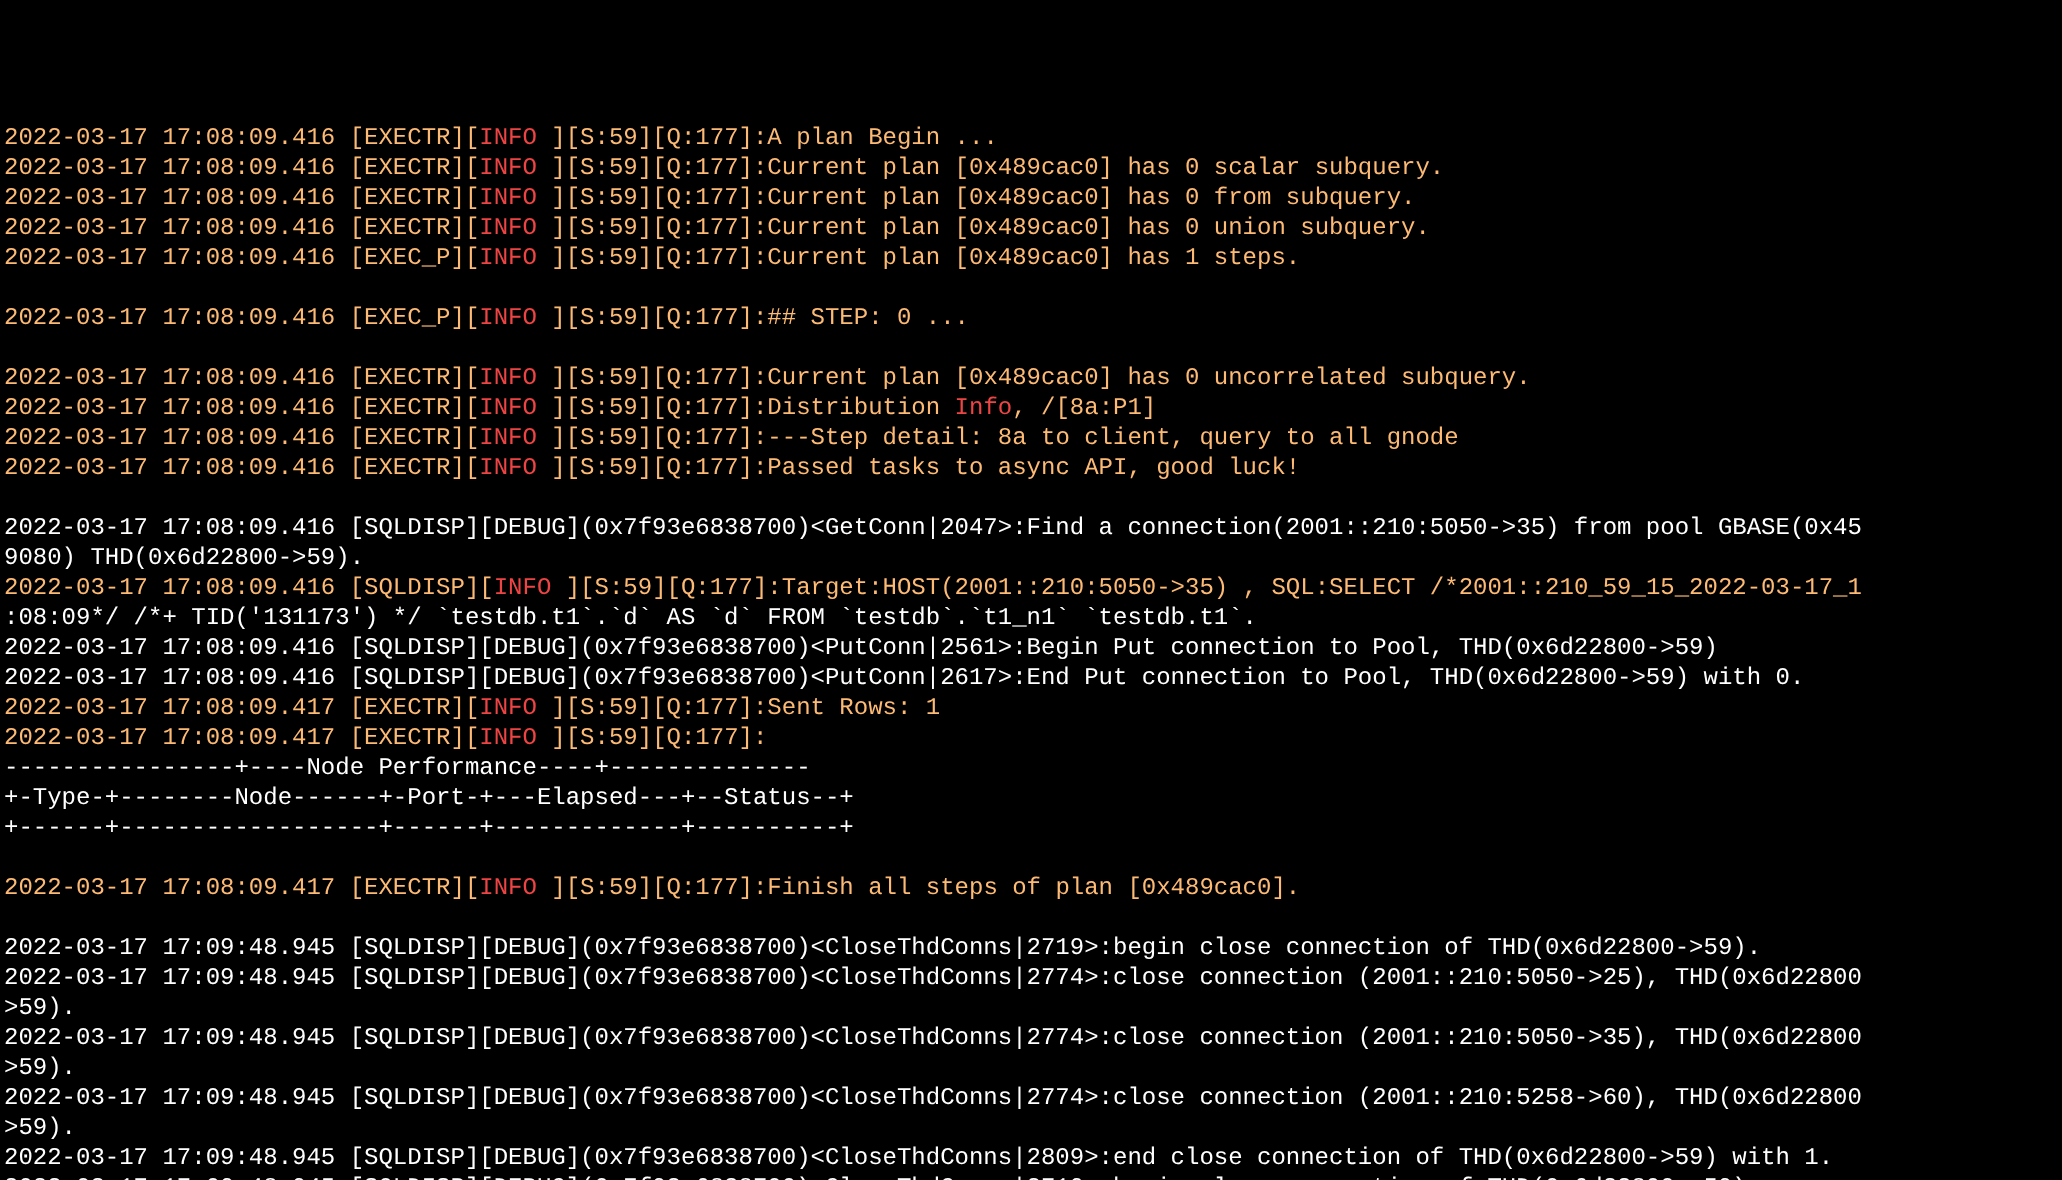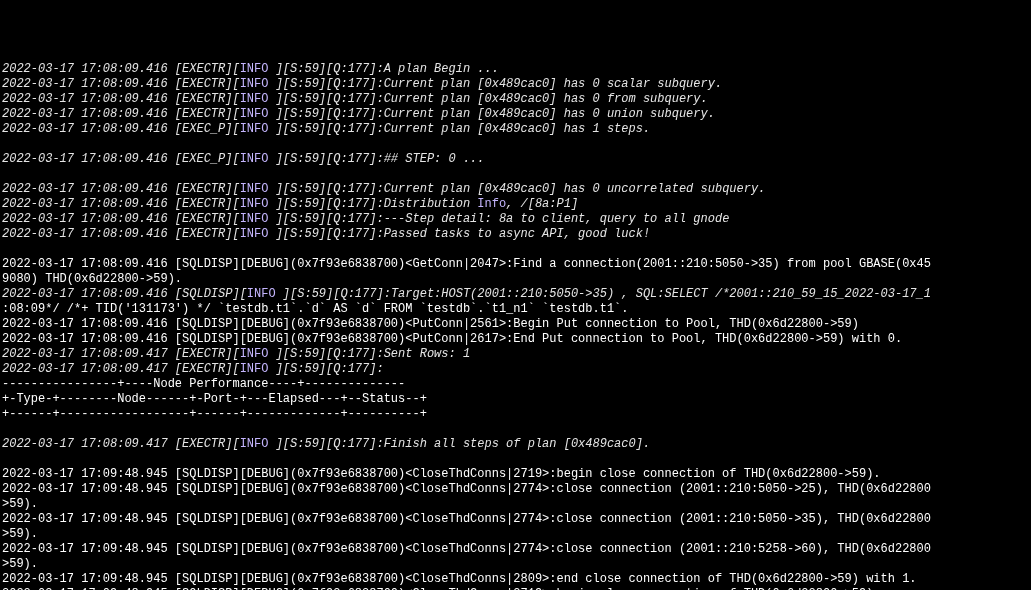--- a/index.html
+++ b/index.html
@@ -17,26 +17,25 @@
       white-space: pre;
       overflow: hidden;
       width: 1031px;
       height: 590px;
     }
     .line {
       display: block;
       white-space: pre;
     }
     .info {
-      color: #c4b5fd;
+      color: #ef4444;
       margin-top: 35px;
     }
     .white {
-      color: #e5e5e5;
-      font-style: italic;
+      color: #fdba74;
     }
   </style>
 </head>
 <body>
 
 
 
 <div id="terminal"><div class="line"><span class="white">2022-03-17 17:08:09.416 [EXECTR][</span><span class="info">INFO</span><span class="white"> ][S:59][Q:177]:A plan Begin ...</span></div><div class="line"><span class="white">2022-03-17 17:08:09.416 [EXECTR][</span><span class="info">INFO</span><span class="white"> ][S:59][Q:177]:Current plan [0x489cac0] has 0 scalar subquery.</span></div><div class="line"><span class="white">2022-03-17 17:08:09.416 [EXECTR][</span><span class="info">INFO</span><span class="white"> ][S:59][Q:177]:Current plan [0x489cac0] has 0 from subquery.</span></div><div class="line"><span class="white">2022-03-17 17:08:09.416 [EXECTR][</span><span class="info">INFO</span><span class="white"> ][S:59][Q:177]:Current plan [0x489cac0] has 0 union subquery.</span></div><div class="line"><span class="white">2022-03-17 17:08:09.416 [EXEC_P][</span><span class="info">INFO</span><span class="white"> ][S:59][Q:177]:Current plan [0x489cac0] has 1 steps.</span></div><div class="line">&nbsp;</div><div class="line"><span class="white">2022-03-17 17:08:09.416 [EXEC_P][</span><span class="info">INFO</span><span class="white"> ][S:59][Q:177]:## STEP: 0 ...</span></div><div class="line">&nbsp;</div><div class="line"><span class="white">2022-03-17 17:08:09.416 [EXECTR][</span><span class="info">INFO</span><span class="white"> ][S:59][Q:177]:Current plan [0x489cac0] has 0 uncorrelated subquery.</span></div><div class="line"><span class="white">2022-03-17 17:08:09.416 [EXECTR][</span><span class="info">INFO</span><span class="white"> ][S:59][Q:177]:Distribution </span><span class="info">Info</span><span class="white">, /[8a:P1]</span></div><div class="line"><span class="white">2022-03-17 17:08:09.416 [EXECTR][</span><span class="info">INFO</span><span class="white"> ][S:59][Q:177]:---Step detail: 8a to client, query to all gnode</span></div><div class="line"><span class="white">2022-03-17 17:08:09.416 [EXECTR][</span><span class="info">INFO</span><span class="white"> ][S:59][Q:177]:Passed tasks to async API, good luck!</span></div><div class="line">&nbsp;</div><div class="line">2022-03-17 17:08:09.416 [SQLDISP][DEBUG](0x7f93e6838700)&lt;GetConn|2047&gt;:Find a connection(2001::210:5050-&gt;35) from pool GBASE(0x45</div><div class="line">9080) THD(0x6d22800-&gt;59).</div><div class="line"><span class="white">2022-03-17 17:08:09.416 [SQLDISP][</span><span class="info">INFO</span><span class="white"> ][S:59][Q:177]:Target:HOST(2001::210:5050-&gt;35) , SQL:SELECT /*2001::210_59_15_2022-03-17_1</span></div><div class="line">:08:09*/ /*+ TID('131173') */ `testdb.t1`.`d` AS `d` FROM `testdb`.`t1_n1` `testdb.t1`.</div><div class="line">2022-03-17 17:08:09.416 [SQLDISP][DEBUG](0x7f93e6838700)&lt;PutConn|2561&gt;:Begin Put connection to Pool, THD(0x6d22800-&gt;59)</div><div class="line">2022-03-17 17:08:09.416 [SQLDISP][DEBUG](0x7f93e6838700)&lt;PutConn|2617&gt;:End Put connection to Pool, THD(0x6d22800-&gt;59) with 0.</div><div class="line"><span class="white">2022-03-17 17:08:09.417 [EXECTR][</span><span class="info">INFO</span><span class="white"> ][S:59][Q:177]:Sent Rows: 1</span></div><div class="line"><span class="white">2022-03-17 17:08:09.417 [EXECTR][</span><span class="info">INFO</span><span class="white"> ][S:59][Q:177]:</span></div><div class="line">----------------+----Node Performance----+--------------</div><div class="line">+-Type-+--------Node------+-Port-+---Elapsed---+--Status--+</div><div class="line">+------+------------------+------+-------------+----------+</div><div class="line">&nbsp;</div><div class="line"><span class="white">2022-03-17 17:08:09.417 [EXECTR][</span><span class="info">INFO</span><span class="white"> ][S:59][Q:177]:Finish all steps of plan [0x489cac0].</span></div><div class="line">&nbsp;</div><div class="line">2022-03-17 17:09:48.945 [SQLDISP][DEBUG](0x7f93e6838700)&lt;CloseThdConns|2719&gt;:begin close connection of THD(0x6d22800-&gt;59).</div><div class="line">2022-03-17 17:09:48.945 [SQLDISP][DEBUG](0x7f93e6838700)&lt;CloseThdConns|2774&gt;:close connection (2001::210:5050-&gt;25), THD(0x6d22800</div><div class="line">&gt;59).</div><div class="line">2022-03-17 17:09:48.945 [SQLDISP][DEBUG](0x7f93e6838700)&lt;CloseThdConns|2774&gt;:close connection (2001::210:5050-&gt;35), THD(0x6d22800</div><div class="line">&gt;59).</div><div class="line">2022-03-17 17:09:48.945 [SQLDISP][DEBUG](0x7f93e6838700)&lt;CloseThdConns|2774&gt;:close connection (2001::210:5258-&gt;60), THD(0x6d22800</div><div class="line">&gt;59).</div><div class="line">2022-03-17 17:09:48.945 [SQLDISP][DEBUG](0x7f93e6838700)&lt;CloseThdConns|2809&gt;:end close connection of THD(0x6d22800-&gt;59) with 1.</div><div class="line">2022-03-17 17:09:48.945 [SQLDISP][DEBUG](0x7f93e6838700)&lt;CloseThdConns|2719&gt;:begin close connection of THD(0x6d22800-&gt;59).</div></div>
 
 

